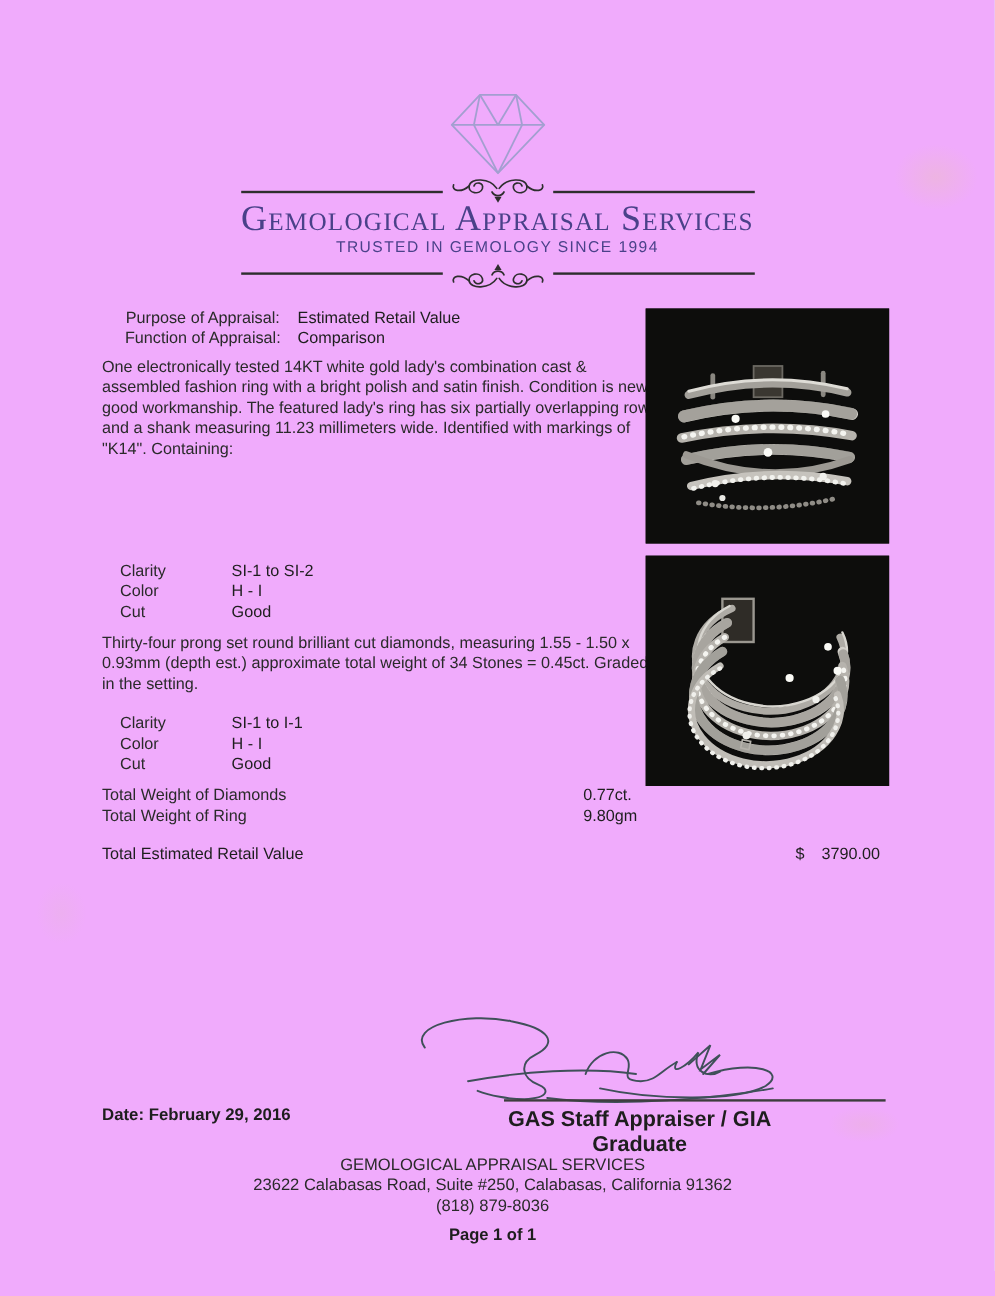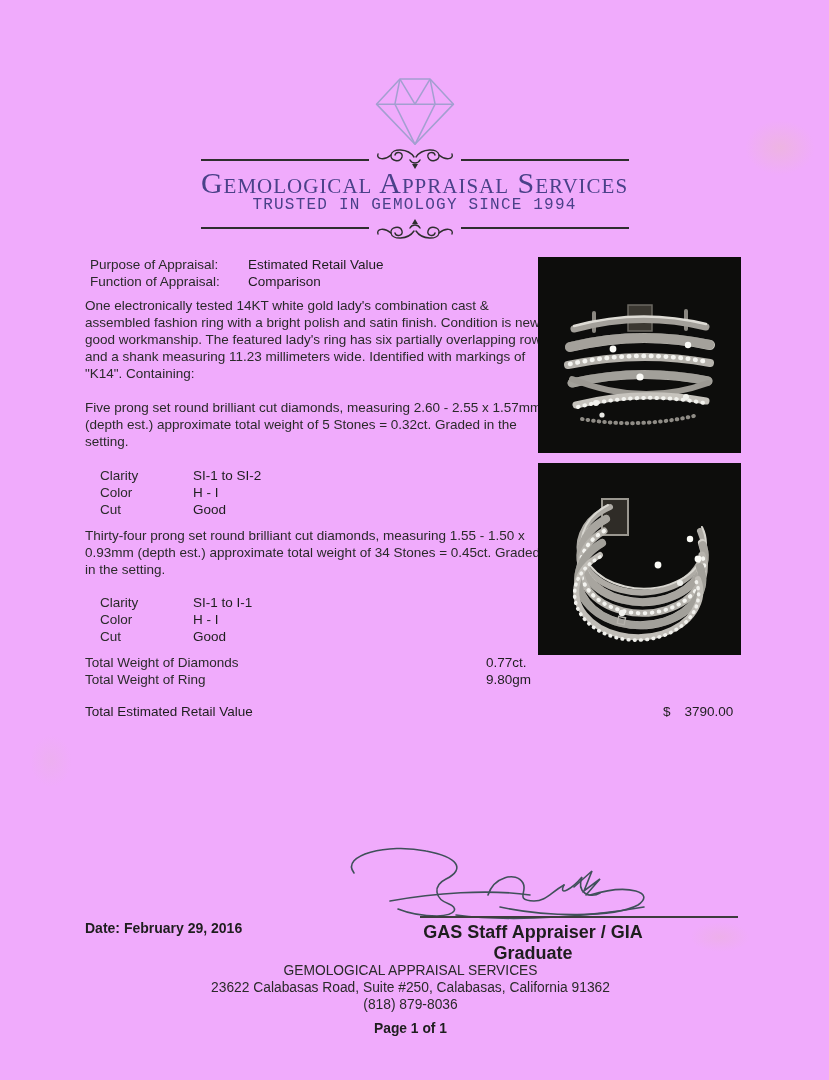--- a/index.html
+++ b/index.html
@@ -22,34 +22,34 @@
     font-family:"Liberation Serif", serif;
     font-variant:small-caps;
     font-size:30px;
     letter-spacing:1px;
     color:#4a4189;
     margin-top:-4px;
     line-height:30px;
     white-space:nowrap;
   }
   .brand-tagline{
-    font-family:Liberation Mono, monospace;
+    font-family:Liberation Sans, sans-serif;
     text-transform:uppercase;
-    font-size:16px;
+    font-size:13px;
     letter-spacing:1.2px;
     color:#4a4189;
     margin-top:0px;
     line-height:15px;
   }
   .orn-row.flip{margin-top:3px;}
   .orn-row.flip .orn{transform:scaleY(-1);}
   
   .txt{font-size:13.5px;line-height:17px;}
   .b{font-weight:400;color:#1e1e1e;}
-  .meta{position:absolute;top:256px;left:90px;}
+  .meta{position:absolute;top:256px;left:90px;text-align:center;}
   .meta-row{display:flex;}
   .meta-row .lab{width:158px;}
   .para{position:absolute;left:85px;width:468px;}
   .p-desc{top:297px;}
   .p-stone1{top:399px;}
   .p-stone2{top:527px;}
   .grades{position:absolute;left:100px;}
   .g1{top:467px;}
   .g2{top:594px;}
   .grade-row{display:flex;}
@@ -150,21 +150,20 @@
       <span class="b">Estimated Retail Value</span>
     </div>
     <div class="meta-row">
       <span class="lab">Function of Appraisal:</span>
       <span class="b">Comparison</span>
     </div>
   </div>
 
   <div class="para p-desc txt">One electronically tested 14KT white gold lady's combination cast &amp; assembled fashion ring with a bright polish and satin finish. Condition is new, good workmanship. The featured lady's ring has six partially overlapping rows and a shank measuring 11.23 millimeters wide. Identified with markings of "K14".  Containing:</div>
 
-  <div class="para p-stone1 txt">Five prong set round brilliant cut diamonds, measuring 2.60 - 2.55 x 1.57mm (depth est.) approximate total weight of 5 Stones = 0.32ct. Graded in the setting.</div>
 
   <div class="grades g1 txt">
     <div class="grade-row">
       <span class="lab">Clarity</span>
       <span class="b">SI-1 to SI-2</span>
     </div>
     <div class="grade-row">
       <span class="lab">Color</span>
       <span class="b">H - I</span>
     </div>

